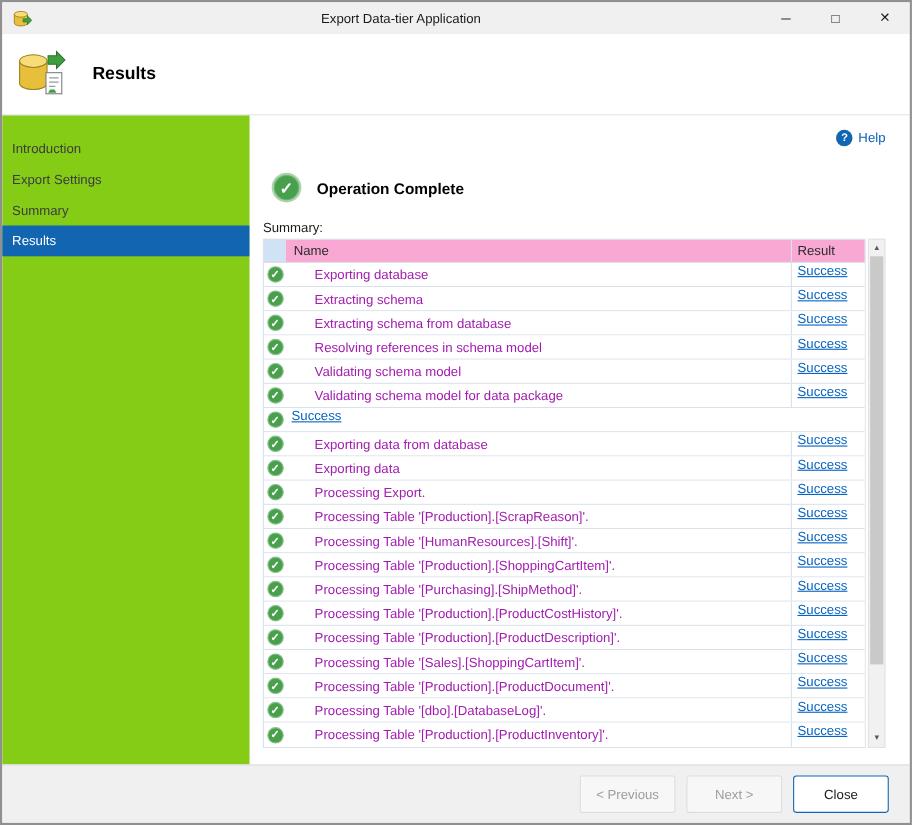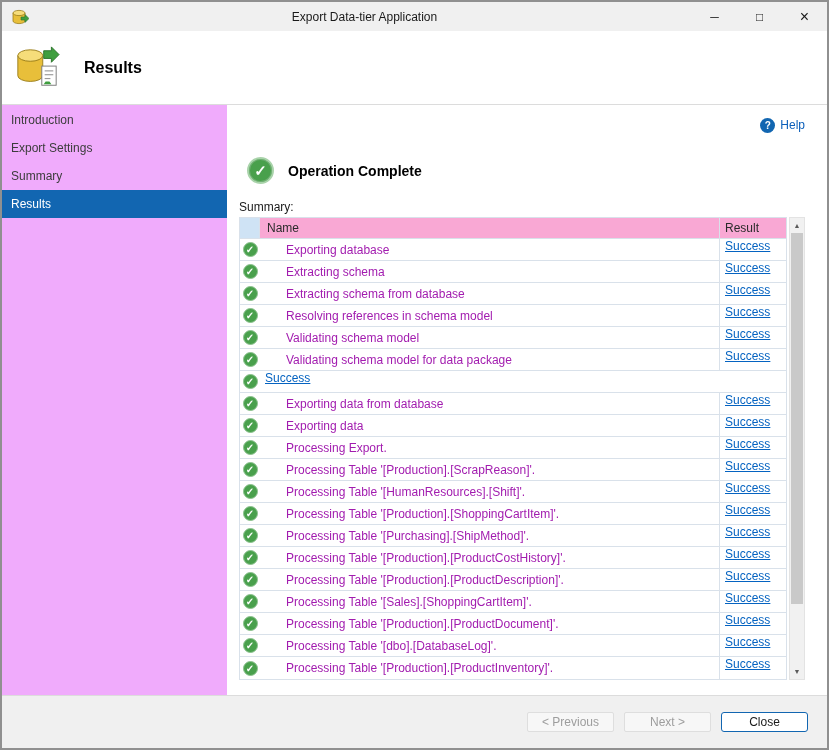--- a/index.html
+++ b/index.html
@@ -18,21 +18,21 @@
   .win-btn.close { font-size:16px; }
 
   
   .header { height:74px; flex:0 0 auto; background:#ffffff; display:flex; align-items:center;
             border-bottom:1px solid #dcdcdc; }
   .header-icon { width:46px; height:46px; margin:0 24px 0 12px; flex:0 0 auto; }
   .header-title { font-size:16px; font-weight:bold; color:#000; }
 
   
   .bodyrow { flex:1; display:flex; min-height:0; }
-  .sidebar { width:225px; flex:0 0 auto; background:#f0abfc; padding-top:1px; }
+  .sidebar { width:225px; flex:0 0 auto; background:#84cc16; padding-top:16px; }
   .nav-item { height:28px; line-height:28px; padding-left:9px; font-size:12px; color:#3c3c3c; cursor:default; }
   .nav-item.active { background:#1266b1; color:#ffffff; }
 
   .main { flex:1; background:#ffffff; padding:10px 22px 0 12px; display:flex; flex-direction:column; min-width:0; }
 
   .help-row { display:flex; justify-content:flex-end; align-items:center; gap:5px; height:20px; flex:0 0 auto; }
   .help-icon { width:15px; height:15px; border-radius:50%; background:#1266b1; color:#fff;
                font-size:10px; font-weight:bold; display:flex; align-items:center; justify-content:center; }
   .help-label { font-size:12px; color:#0b5fba; cursor:pointer; }
 
@@ -63,21 +63,21 @@
 
   .scrollbar { width:16px; flex:0 0 auto; margin-left:2px; background:#f1f1f1; border:1px solid #e3e3e3;
                display:flex; flex-direction:column; }
   .sb-arrow { height:15px; display:flex; align-items:center; justify-content:center; font-size:7px; color:#5a5a5a; }
   .sb-track { flex:1; position:relative; }
   .sb-thumb { position:absolute; top:0; left:1px; right:1px; height:86%; background:#c9c9c9; }
 
   
   .footer { height:53px; flex:0 0 auto; background:#f0f0f0; border-top:1px solid #dcdcdc;
             display:flex; align-items:center; justify-content:flex-end; gap:10px; padding-right:19px; }
-  .btn { min-width:87px; height:20px; padding:0 10px; font-size:12px; font-family:"Liberation Sans",sans-serif;
+  .btn { min-width:87px; height:34px; padding:0 10px; font-size:12px; font-family:"Liberation Sans",sans-serif;
          display:flex; align-items:center; justify-content:center; border-radius:2px; cursor:default; }
   .btn.disabled { background:#f7f7f7; border:1px solid #dedede; color:#9d9d9d; }
   .btn.primary { background:#ffffff; border:1px solid #1266b1; color:#1a1a1a; border-radius:3px; }
 </style>
 </head>
 <body>
 
 <div class="window">
 
   <div class="titlebar">

